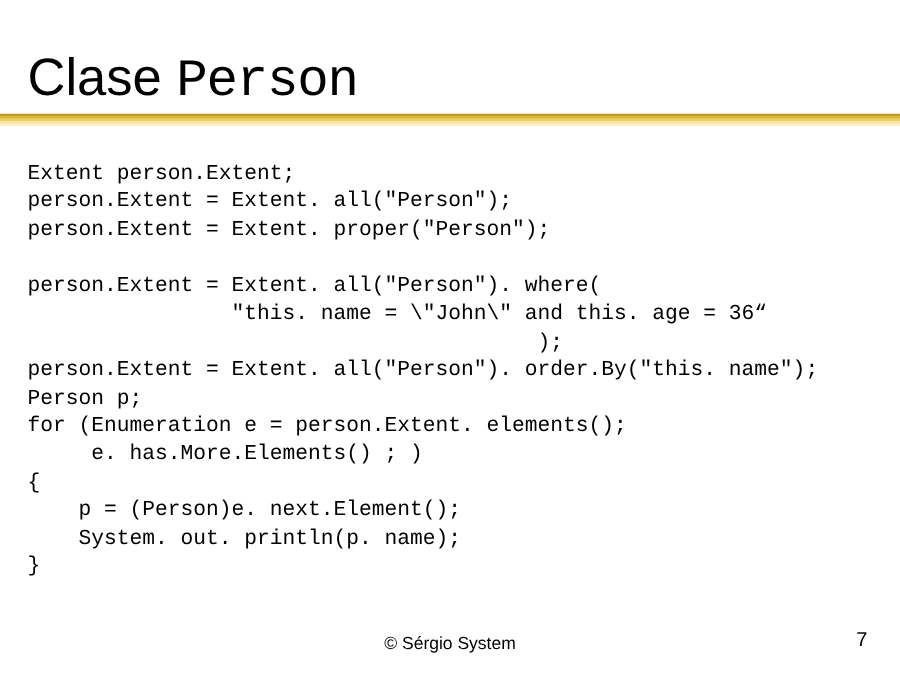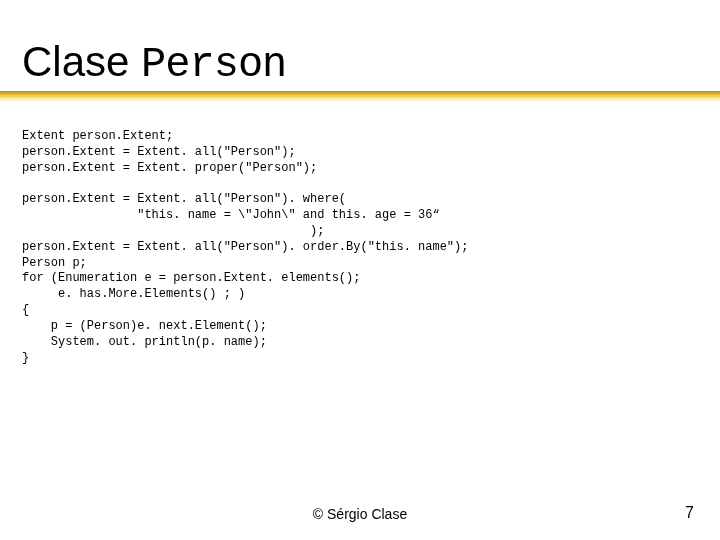--- a/index.html
+++ b/index.html
@@ -9,21 +9,21 @@
   .title { font-size: 42px; font-weight: 900; color: #000; letter-spacing: -1px; }
   .title .bold { font-family: Impact, 'Arial Black', sans-serif; font-weight: 400; letter-spacing: 0px; }
   .title .mono { font-family: 'Courier New', Courier, monospace; font-weight: 400; letter-spacing: -1px; }
   .underline-stack { position: relative; height: 12px; margin-top: 2px; margin-bottom: 26px; }
   .uline { position: absolute; left: -22px; right: -22px; height: 2px; opacity: 0.85; }
   .uline.u1 { top: 0; background: #b88700; }
   .uline.u2 { top: 2px; background: #d6a400; }
   .uline.u3 { top: 4px; background: #e9c84a; }
   .uline.u4 { top: 6px; background: #f5e08a; }
   .uline.u5 { top: 8px; background: #fdf2c4; }
-  .code { font-family: 'Courier New', Courier, monospace; font-size: 12px; line-height: 1.32; color: #000; white-space: pre; }
+  .code { font-family: 'Courier New', Courier, monospace; font-size: 17px; line-height: 1.32; color: #000; white-space: pre; }
   .footer { position: absolute; bottom: 18px; left: 0; right: 0; }
   .copyright { text-align: center; font-size: 14px; color: #000; }
   .pagenum { position: absolute; right: 26px; bottom: 0; font-size: 16px; color: #000; }
 </style>
 </head>
 <body>
 
 <div class="slide">
 
   <div class="title-wrap">
@@ -49,17 +49,17 @@
 person.Extent = Extent. all("Person"). order.By("this. name");
 Person p;
 for (Enumeration e = person.Extent. elements();
      e. has.More.Elements() ; )
 {
     p = (Person)e. next.Element();
     System. out. println(p. name);
 }</pre>
 
   <div class="footer">
-    <div class="copyright">© Sérgio Clase</div>
+    <div class="copyright">© Sérgio System</div>
     <div class="pagenum">7</div>
   </div>
 
 </div>
 
 </body></html>

